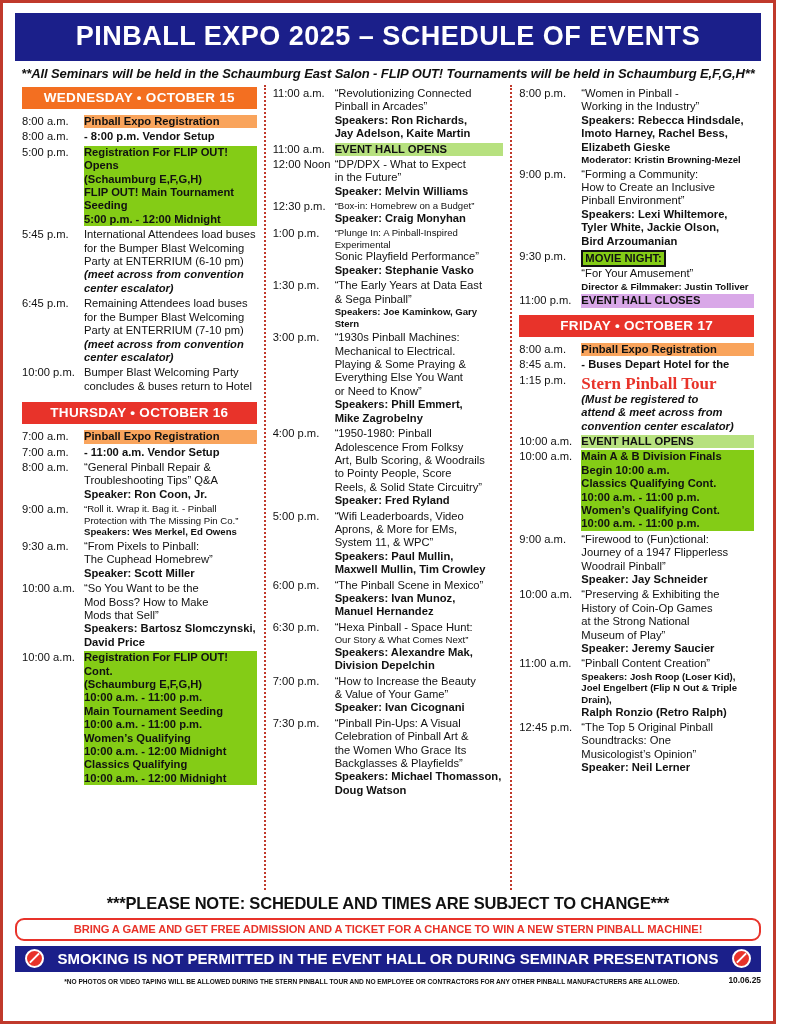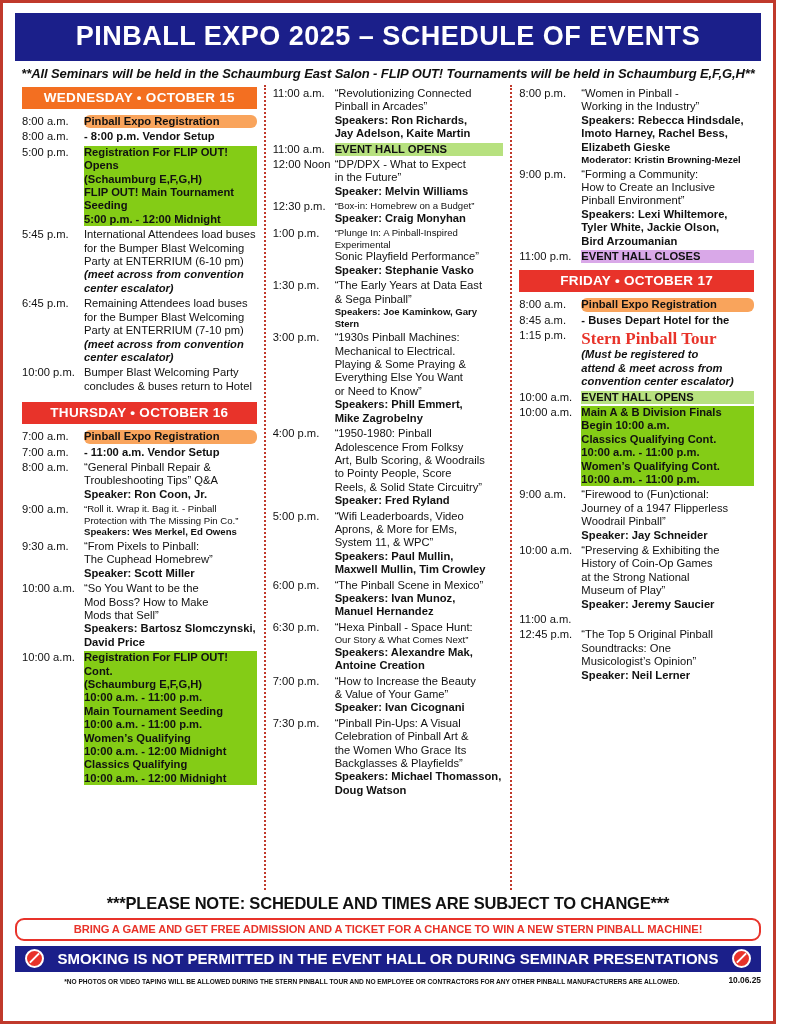--- a/index.html
+++ b/index.html
@@ -64,21 +64,21 @@
     line-height:13.4px;
     margin-bottom:2px;
   }
   .tm{
     white-space:nowrap;
     padding-right:4px;
     flex:0 0 auto;
   }
   .tm.w{width:58px;}
   .bd{flex:1 1 auto;}
-  .hl-orange{background:#f9a45c;border-radius:6px;}
+  .hl-orange{background:#f9a45c;}
   .hl-yellow{background:#84cc16;}
   .hl-green{background:#b7e17f;}
   .hl-purple{background:#d9a8e8;}
   .small{font-size:9.6px;line-height:11.6px;}
   .ital{font-style:italic;}
   .bold{font-weight:bold;}
   .stern{
     color:#e8332a;font-weight:bold;font-size:17px;line-height:19px;font-family:Liberation Serif, serif;
   }
   .note{
@@ -349,21 +349,21 @@
               <span class="blk bold">Speakers: Ivan Munoz,</span>
               <span class="blk bold">Manuel Hernandez</span>
             </div>
           </div>
           <div class="ev">
             <div class="tm w">6:30 p.m.</div>
             <div class="bd">
               <span class="blk ">“Hexa Pinball - Space Hunt:</span>
               <span class="blk small">Our Story &amp; What Comes Next”</span>
               <span class="blk bold">Speakers: Alexandre Mak,</span>
-              <span class="blk bold">Antoine Creation</span>
+              <span class="blk bold">Division Depelchin</span>
             </div>
           </div>
           <div class="ev">
             <div class="tm w">7:00 p.m.</div>
             <div class="bd">
               <span class="blk ">“How to Increase the Beauty</span>
               <span class="blk ">&amp; Value of Your Game”</span>
               <span class="blk bold">Speaker: Ivan Cicognani</span>
             </div>
           </div>
@@ -399,20 +399,24 @@
             <div class="bd">
               <span class="blk ">“Forming a Community:</span>
               <span class="blk ">How to Create an Inclusive</span>
               <span class="blk ">Pinball Environment”</span>
               <span class="blk bold">Speakers: Lexi Whiltemore,</span>
               <span class="blk bold">Tyler White, Jackie Olson,</span>
               <span class="blk bold">Bird Arzoumanian</span>
             </div>
           </div>
           <div class="ev">
+            <div class="tm w">9:30 p.m.</div>
+            <div class="bd"><span class="blk hl-yellow bold boxed">MOVIE NIGHT:</span><span class="blk ">“For Your Amusement”</span><span class="blk bold small">Director &amp; Filmmaker: Justin Tolliver</span></div>
+          </div>
+          <div class="ev">
             <div class="tm w">11:00 p.m.</div>
             <div class="bd">
               <span class="blk hl-purple bold">EVENT HALL CLOSES</span>
             </div>
           </div>
         </div>
 
       <div class="daybar red" style="margin-top:7px;">FRIDAY • OCTOBER 17</div>
       <div>
           <div class="ev">
@@ -467,20 +471,26 @@
             <div class="bd">
               <span class="blk ">“Preserving &amp; Exhibiting the</span>
               <span class="blk ">History of Coin-Op Games</span>
               <span class="blk ">at the Strong National</span>
               <span class="blk ">Museum of Play”</span>
               <span class="blk bold">Speaker: Jeremy Saucier</span>
             </div>
           </div>
           <div class="ev">
             <div class="tm w">11:00 a.m.</div>
+            <div class="bd">
+              <span class="blk ">“Pinball Content Creation”</span>
+              <span class="blk bold small">Speakers: Josh Roop (Loser Kid),</span>
+              <span class="blk bold small">Joel Engelbert (Flip N Out &amp; Triple Drain),</span>
+              <span class="blk bold">Ralph Ronzio (Retro Ralph)</span>
+            </div>
           </div>
           <div class="ev">
             <div class="tm w">12:45 p.m.</div>
             <div class="bd">
               <span class="blk ">“The Top 5 Original Pinball</span>
               <span class="blk ">Soundtracks: One</span>
               <span class="blk ">Musicologist’s Opinion”</span>
               <span class="blk bold">Speaker: Neil Lerner</span>
             </div>
           </div>

